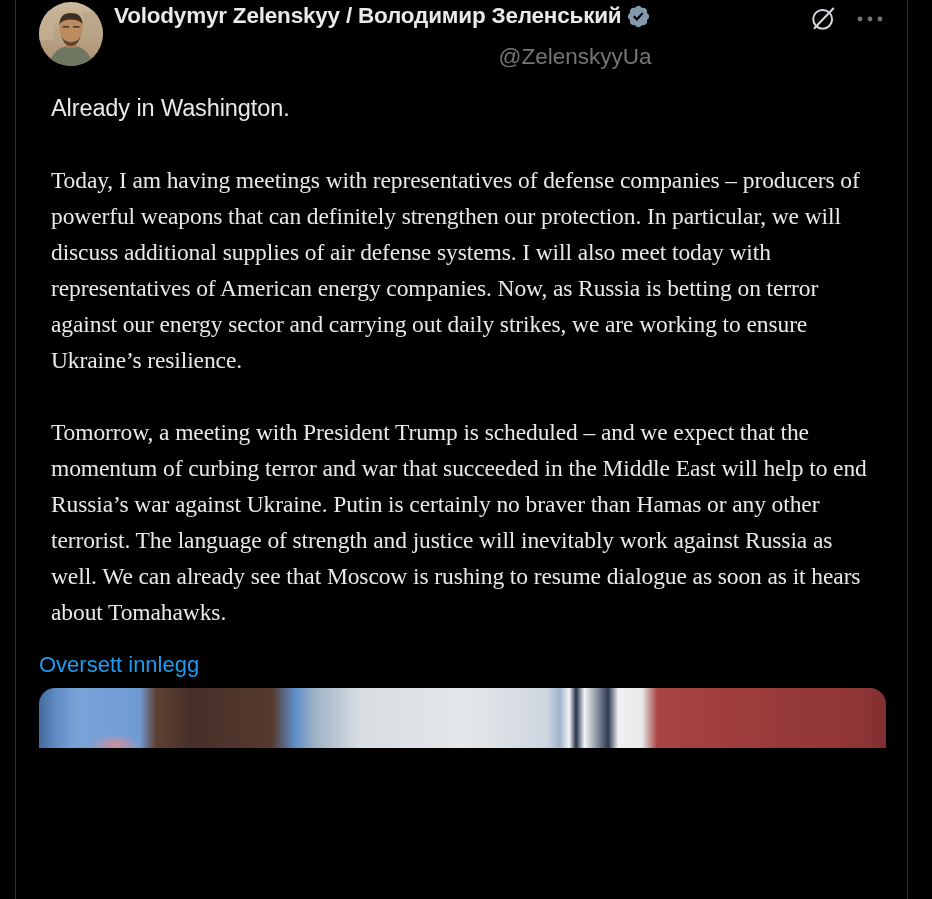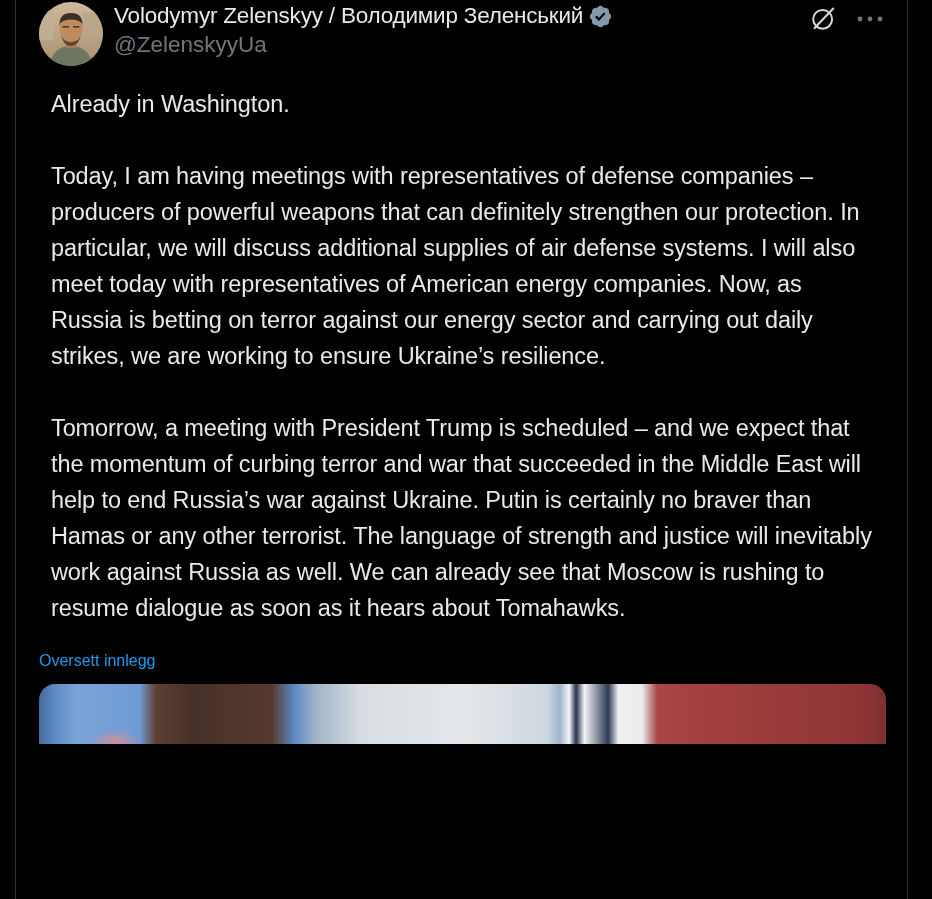--- a/index.html
+++ b/index.html
@@ -48,36 +48,37 @@
     min-width: 0;
   }
   .name-row {
     display: flex;
     align-items: center;
     gap: 5px;
     margin-top: 1px;
   }
   .display-name {
     font-size: 22.5px;
-    font-weight: 400;
+    font-weight: 700;
     color: #e7e9ea;
     letter-spacing: -0.2px;
     white-space: nowrap;
     cursor: pointer;
   }
   .verified-badge {
     width: 25px;
     height: 25px;
     flex: 0 0 auto;
   }
   .handle {
     font-size: 22.5px;
     color: #71767b;
-    margin-top: 3px;
-    cursor: pointer;
+    margin-top: 15px;
+    cursor: pointer;
+    text-align: right;
   }
   .header-spacer { flex: 1 1 auto; }
   .header-actions {
     display: flex;
     align-items: center;
     gap: 18px;
     margin-top: 3px;
     flex: 0 0 auto;
   }
   .icon-btn {
@@ -96,25 +97,26 @@
     color: #e7e9ea;
     font-size: 23.5px;
     line-height: 36px;
     letter-spacing: -0.1px;
   }
   .tweet-text p {
     margin: 12px;
   }
   .tweet-text p + p {
     margin-top: 36px;
+    font-family: Liberation Serif, serif;
   }
   .translate-link {
     display: inline-block;
     margin-top: 9px;
-    font-size: 16px;
+    font-size: 22px;
     line-height: 27px;
     color: #1d9bf0;
     text-decoration: none;
     cursor: pointer;
   }
   
   .media-preview {
     margin-top: 10px;
     width: 847px;
     height: 60px;

